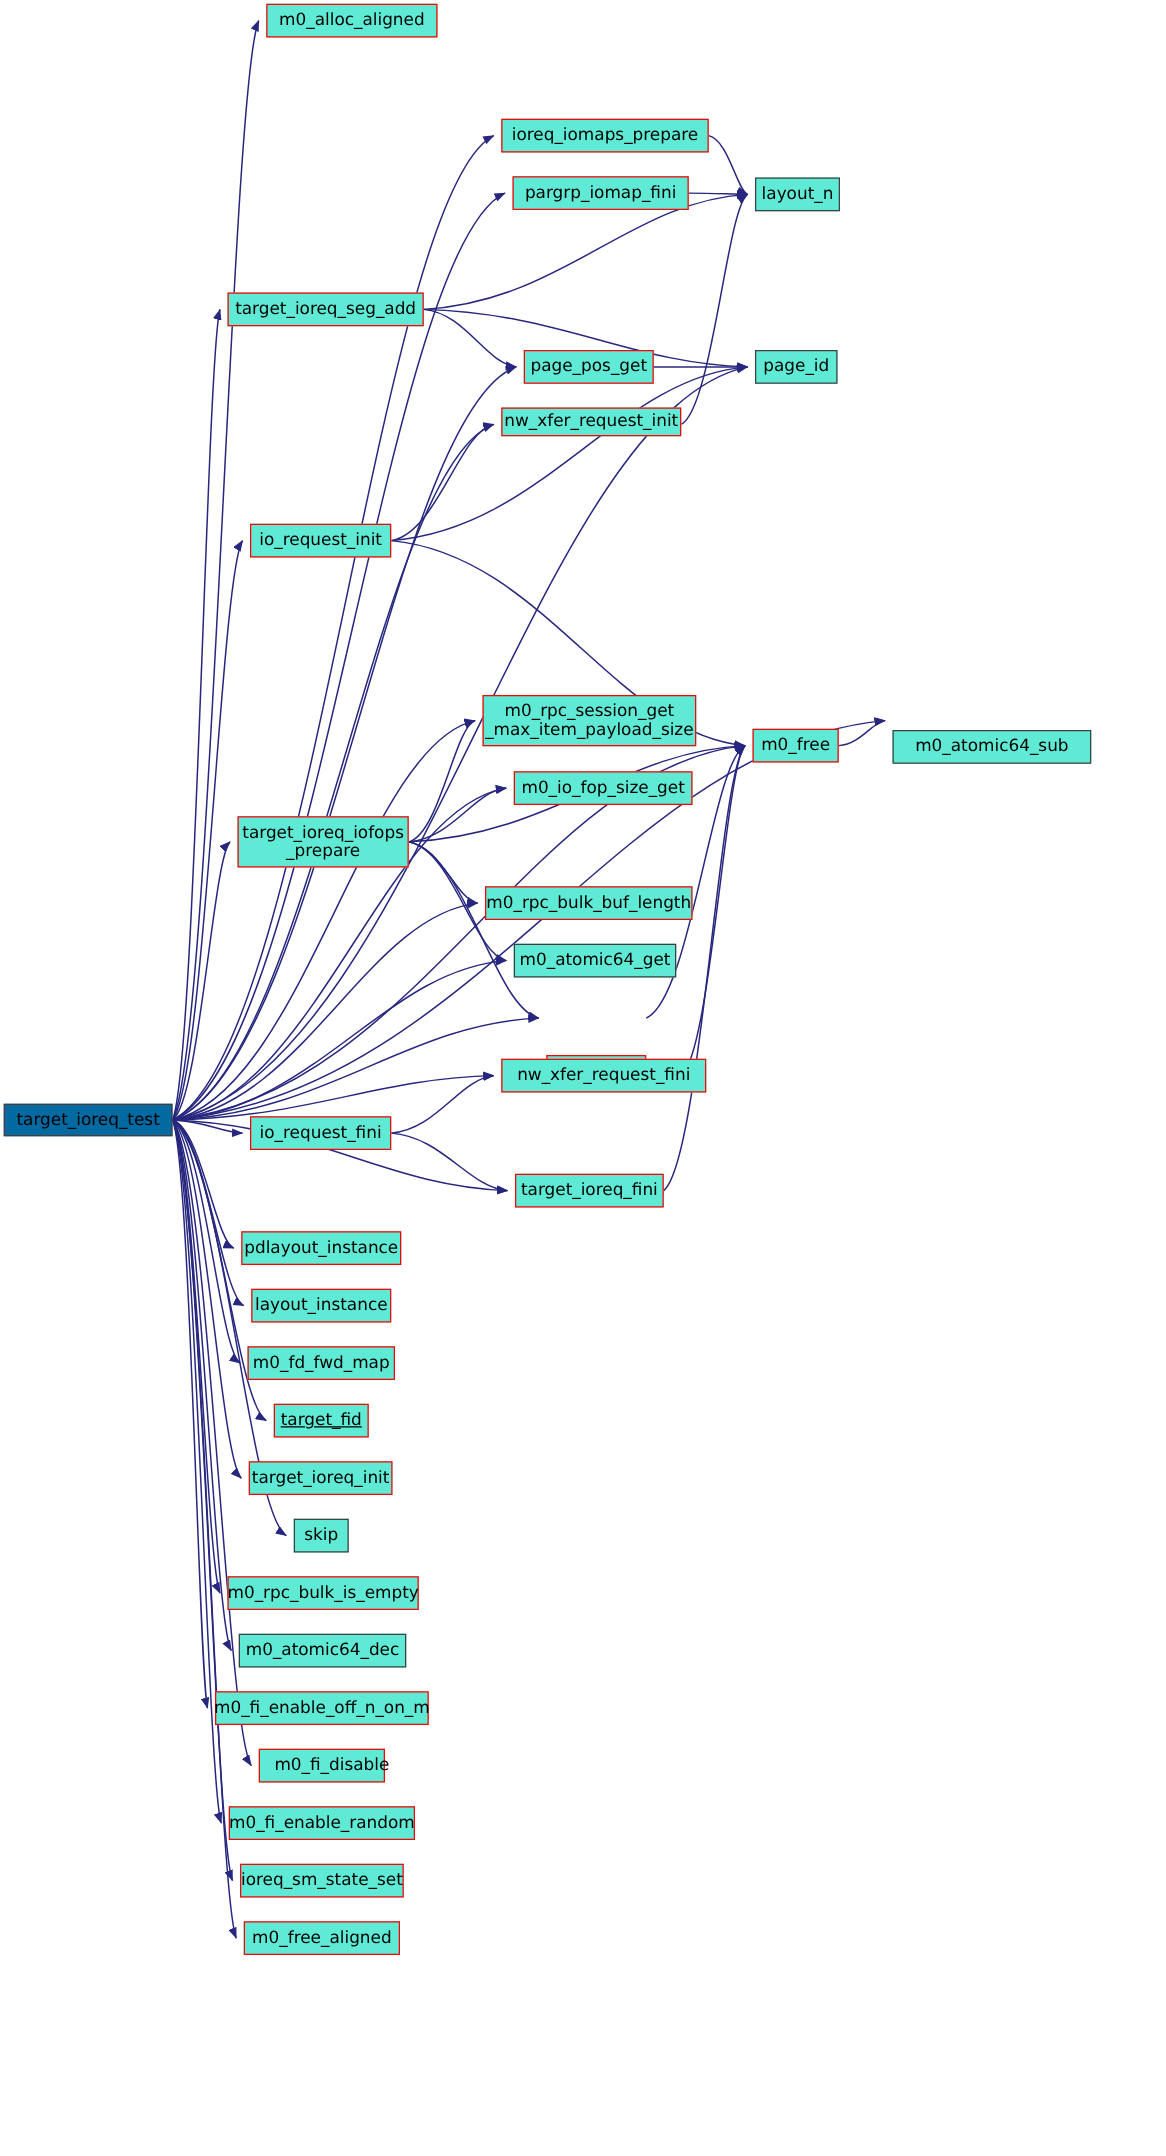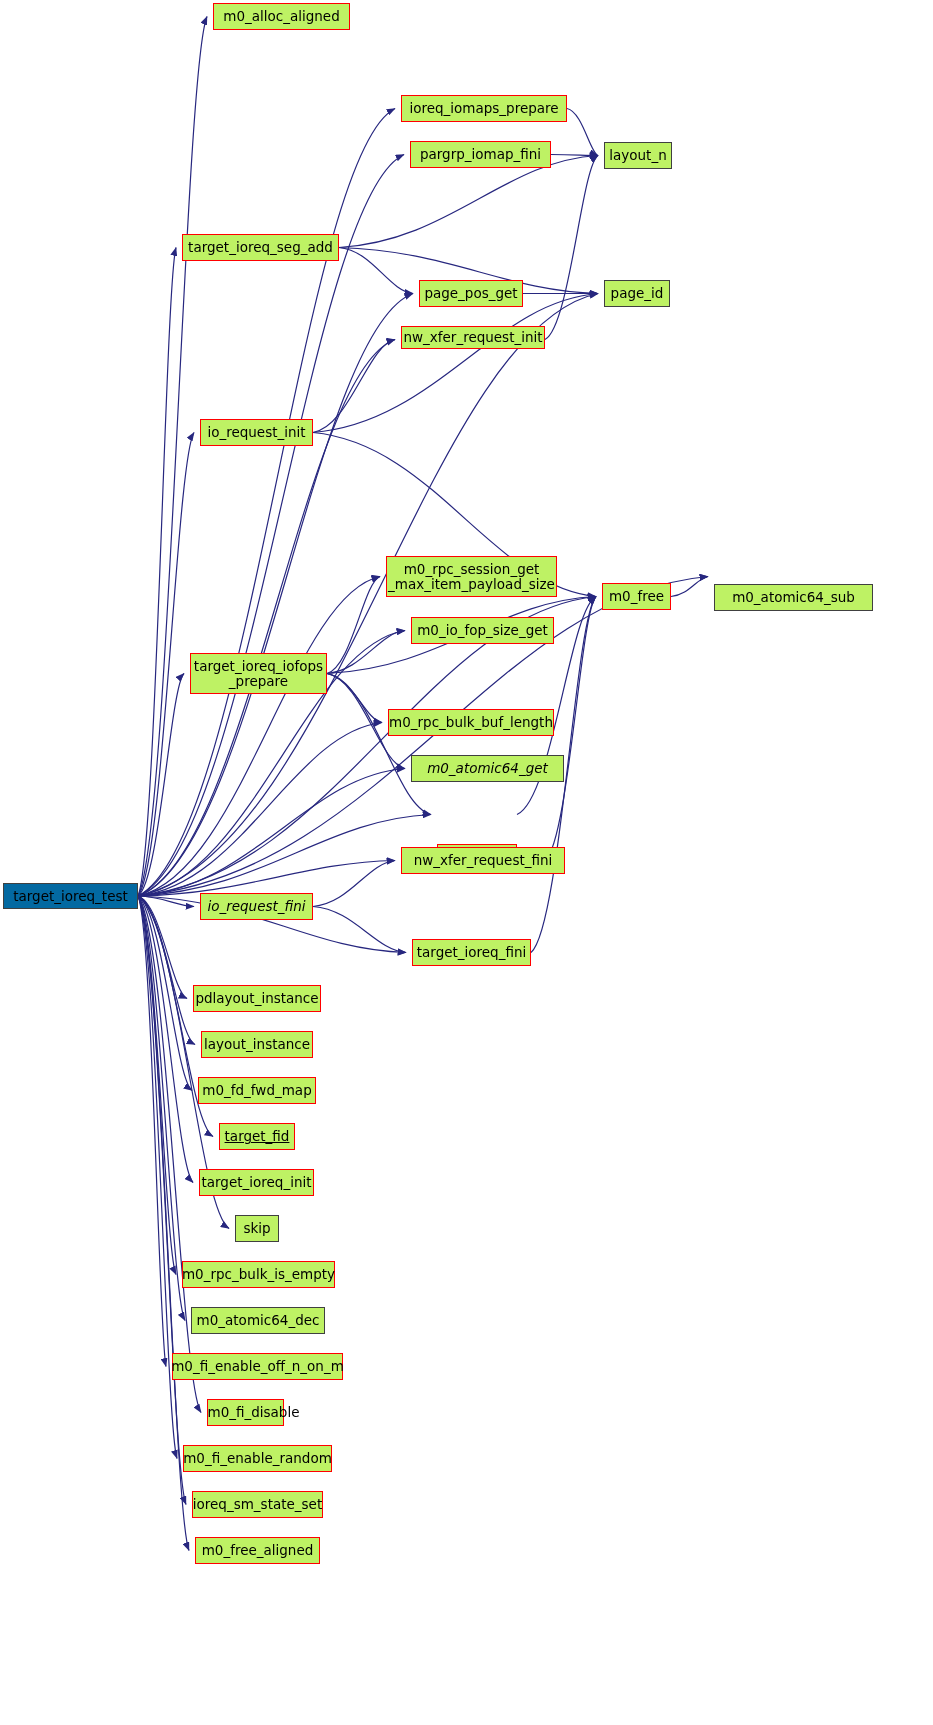--- a/index.html
+++ b/index.html
@@ -1,20 +1,20 @@
 <!DOCTYPE html>
 <html><head>
 <meta charset="utf-8">
 <style>
   html,body{margin:0;padding:0;background:#ffffff;}
   body{font-family:"DejaVu Sans","Liberation Sans",sans-serif;}
   #graph-root{position:relative;width:933px;height:1725px;background:#fff;overflow:hidden;}
   svg.edges{position:absolute;left:0;top:0;width:933px;height:1725px;}
   .node{position:absolute;box-sizing:border-box;display:flex;align-items:center;
-        justify-content:center;text-align:center;background:#bef264;
+        justify-content:center;text-align:center;background:#5eead4;
         font-size:13.5px;line-height:1.08;color:#000;white-space:pre;}
   .node.red{border:1.6px solid #ff0000;}
   .node.black{border:1.6px solid #404040;}
   .node.root{border:1.6px solid #404040;background:#0369a1;}
   .node span{display:block;pointer-events:none;}
 </style>
 </head>
 <body>
 
 <div id="graph-root">
@@ -93,32 +93,32 @@
       <div class="node red" style="left: 401px; top: 326px; width: 144px; height: 23px;"><span>nw_xfer_request_init</span></div>
       <div class="node red" style="left: 200px; top: 419px; width: 113px; height: 27px;"><span>io_request_init</span></div>
       <div class="node red" style="left: 386px; top: 556px; width: 171px; height: 41px;"><span>m0_rpc_session_get
 _max_item_payload_size</span></div>
       <div class="node red" style="left: 602px; top: 583px; width: 69px; height: 27px;"><span>m0_free</span></div>
       <div class="node black" style="left: 714px; top: 584px; width: 159px; height: 27px;"><span>m0_atomic64_sub</span></div>
       <div class="node red" style="left: 411px; top: 617px; width: 143px; height: 27px;"><span>m0_io_fop_size_get</span></div>
       <div class="node red" style="left: 190px; top: 653px; width: 137px; height: 41px;"><span>target_ioreq_iofops
 _prepare</span></div>
       <div class="node red" style="left: 388px; top: 709px; width: 166px; height: 27px;"><span>m0_rpc_bulk_buf_length</span></div>
-      <div class="node black" style="left: 411px; top: 755px; width: 153px; height: 27px; font-style: italic;"><span>m0_atomic64_get</span></div>
+      <div class="node black" style="left: 411px; top: 755px; width: 130px; height: 27px;"><span>m0_atomic64_get</span></div>
       <div class="node red" style="left: 437px; top: 844px; width: 80px; height: 27px;"><span>irfop_fini</span></div>
       <div class="node red" style="left: 401px; top: 847px; width: 164px; height: 27px;"><span>nw_xfer_request_fini</span></div>
-      <div class="node red" style="left: 200px; top: 893px; width: 113px; height: 27px; font-style: italic;"><span>io_request_fini</span></div>
+      <div class="node red" style="left: 200px; top: 893px; width: 113px; height: 27px;"><span>io_request_fini</span></div>
       <div class="node red" style="left: 412px; top: 939px; width: 119px; height: 27px;"><span>target_ioreq_fini</span></div>
       <div class="node red" style="left: 193px; top: 985px; width: 128px; height: 27px;"><span>pdlayout_instance</span></div>
       <div class="node red" style="left: 201px; top: 1031px; width: 112px; height: 27px;"><span>layout_instance</span></div>
       <div class="node red" style="left: 198px; top: 1077px; width: 118px; height: 27px;"><span>m0_fd_fwd_map</span></div>
       <div class="node red" style="left: 219px; top: 1123px; width: 76px; height: 27px; text-decoration: underline;"><span>target_fid</span></div>
       <div class="node red" style="left: 199px; top: 1169px; width: 115px; height: 27px;"><span>target_ioreq_init</span></div>
       <div class="node black" style="left: 235px; top: 1215px; width: 44px; height: 27px;"><span>skip</span></div>
       <div class="node red" style="left: 182px; top: 1261px; width: 153px; height: 27px;"><span>m0_rpc_bulk_is_empty</span></div>
       <div class="node black" style="left: 191px; top: 1307px; width: 134px; height: 27px;"><span>m0_atomic64_dec</span></div>
       <div class="node red" style="left: 172px; top: 1353px; width: 171px; height: 27px;"><span>m0_fi_enable_off_n_on_m</span></div>
-      <div class="node red" style="left: 207px; top: 1399px; width: 77px; height: 27px; padding-left: 16px;"><span>m0_fi_disable</span></div>
+      <div class="node red" style="left: 207px; top: 1399px; width: 101px; height: 27px; padding-left: 16px;"><span>m0_fi_disable</span></div>
       <div class="node red" style="left: 183px; top: 1445px; width: 149px; height: 27px;"><span>m0_fi_enable_random</span></div>
       <div class="node red" style="left: 192px; top: 1491px; width: 131px; height: 27px;"><span>ioreq_sm_state_set</span></div>
       <div class="node red" style="left: 195px; top: 1537px; width: 125px; height: 27px;"><span>m0_free_aligned</span></div>
     </div>
 </div>
 
 </body></html>

